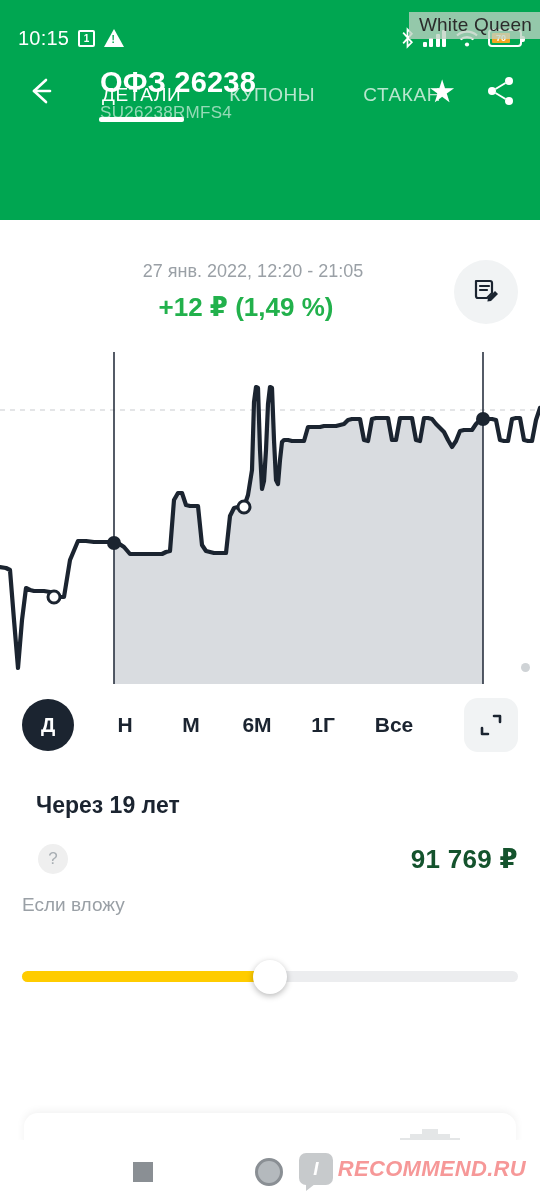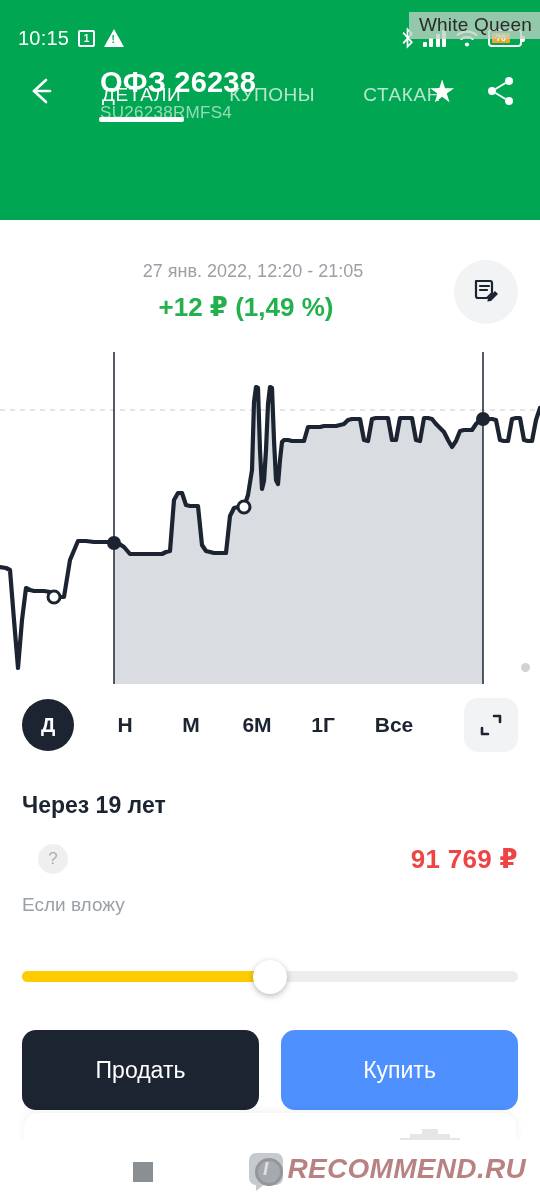--- a/index.html
+++ b/index.html
@@ -108,30 +108,30 @@
     width:52px; height:52px; border-radius:50%; background:#1B2430; color:#fff;
     display:flex; align-items:center; justify-content:center; font-size:20px;
   }
   .expand-btn {
     width:54px; height:54px; border-radius:14px; background:#F1F3F4;
     display:flex; align-items:center; justify-content:center; margin-left:auto;
   }
 
   
   .earn { position:absolute; left:0; top:778px; width:540px; }
-  .earn-title { padding:14px 22px 0; color:#1B2430; font-size:23px; font-weight:700; }
+  .earn-title { padding:14px 36px 0; color:#1B2430; font-size:23px; font-weight:700; }
   .row {
     display:flex; align-items:center; padding:0 22px; height:52px; margin-top:14px;
   }
   .row-lbl { color:#9aa0a6; font-size:19px; }
   .help-badge {
     width:30px; height:30px; border-radius:50%; background:#EFEFEF; color:#a8aeb3;
     font-size:17px; display:flex; align-items:center; justify-content:center; margin-left:16px;
   }
-  .row-val { margin-left:auto; color:#ef4444; font-size:26px; font-weight:700; letter-spacing:.3px; }
+  .row-val { margin-left:auto; color:#14532d; font-size:26px; font-weight:700; letter-spacing:.3px; }
 
   
   .slider-wrap { position:absolute; left:22px; top:960px; width:496px; height:32px; }
   .track { position:absolute; left:0; top:11px; width:496px; height:11px;
            background:#ECEDEF; border-radius:6px; }
   .track-fill { position:absolute; left:0; top:11px; width:250px; height:11px;
                 background:#FFCC00; border-radius:6px; }
   .thumb {
     position:absolute; left:248px; top:0; width:34px; height:34px; border-radius:50%;
     background:#fff; box-shadow:0 2px 6px rgba(0,0,0,.28);
@@ -158,21 +158,21 @@
     position:absolute; right:14px; top:13px; display:flex; align-items:center; gap:5px;
     opacity:.55;
   }
   .wm-bub {
     width:34px; height:32px; background:#9b9fa3; border-radius:7px;
     display:flex; align-items:center; justify-content:center;
     color:#fff; font-size:19px; font-style:italic; font-weight:700; position:relative;
   }
   .wm-bub::after{ content:""; position:absolute; left:7px; bottom:-6px; width:0;height:0;
                   border-left:9px solid #9b9fa3; border-bottom:7px solid transparent; }
-  .wm-txt { color:#7f1d1d; font-size:28px; font-weight:700; font-style:italic; letter-spacing:.3px; }
+  .wm-txt { color:#ef4444; font-size:22px; font-weight:700; font-style:italic; letter-spacing:.3px; }
 </style>
 </head>
 <body>
 
 <div class="screen">
 
   <div class="header">
 
     <div class="statusbar">
       <div class="sb-left">
@@ -291,24 +291,20 @@
       <span class="row-lbl">Если вложу</span>
     </div>
   </div>
 
   <div class="slider-wrap">
     <div class="track" style="background: rgb(236, 237, 239);"></div>
     <div class="track-fill" id="sliderFill" style="width: 248px; background: rgb(255, 204, 0);"></div>
     <div class="thumb" id="sliderThumb" style="left: 231px;"></div>
   </div>
 
-  <div class="actions">
-    <div class="btn btn-sell" style="background: rgb(27, 36, 48);">Продать</div>
-    <div class="btn btn-buy" style="background: rgb(77, 144, 254);">Купить</div>
-  </div>
   <div class="peek">
     <svg class="peek-orn" viewBox="0 0 60 16">
       <rect x="22" y="2" width="16" height="10" fill="#8a8f94"></rect>
       <rect x="10" y="7" width="40" height="6" fill="#8a8f94"></rect>
       <rect x="0" y="11" width="60" height="4" fill="#8a8f94"></rect>
     </svg>
   </div>
 
   <div class="navbar">
     <div class="nav-sq"></div>

